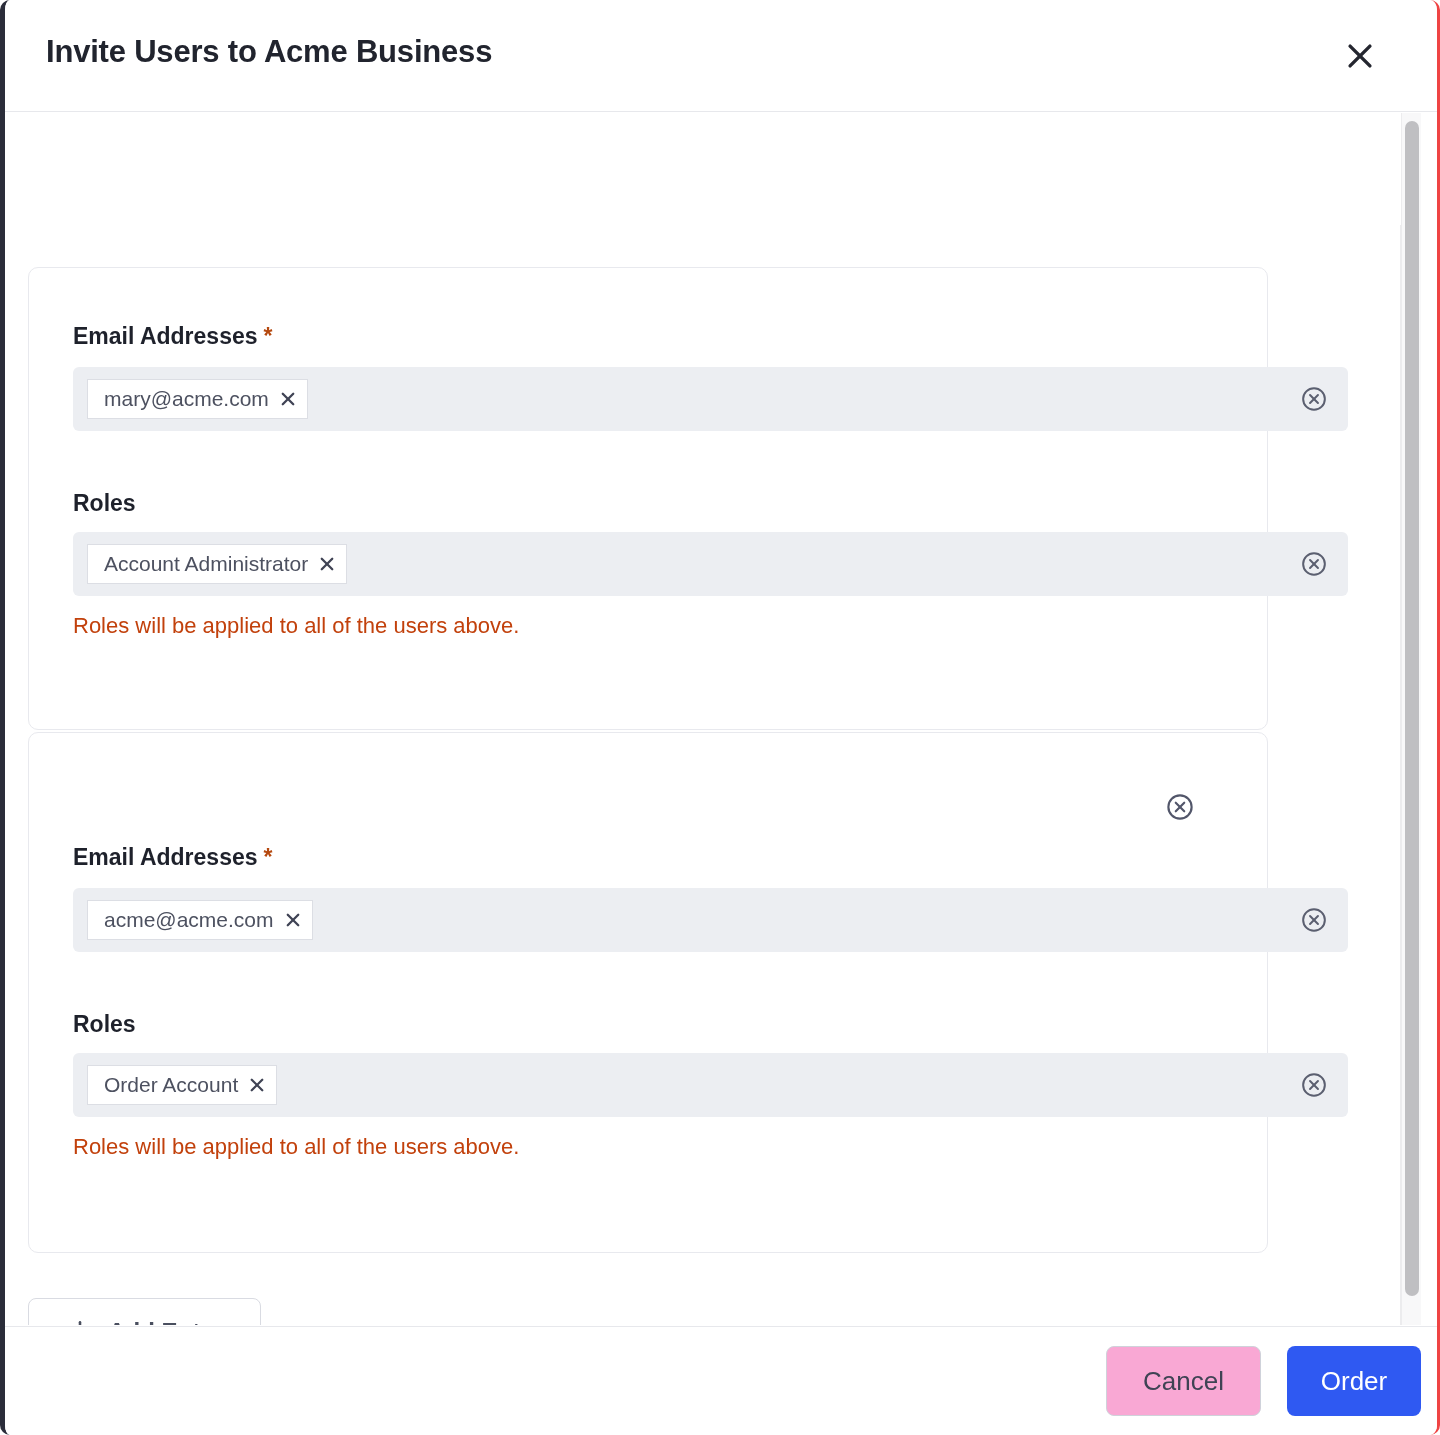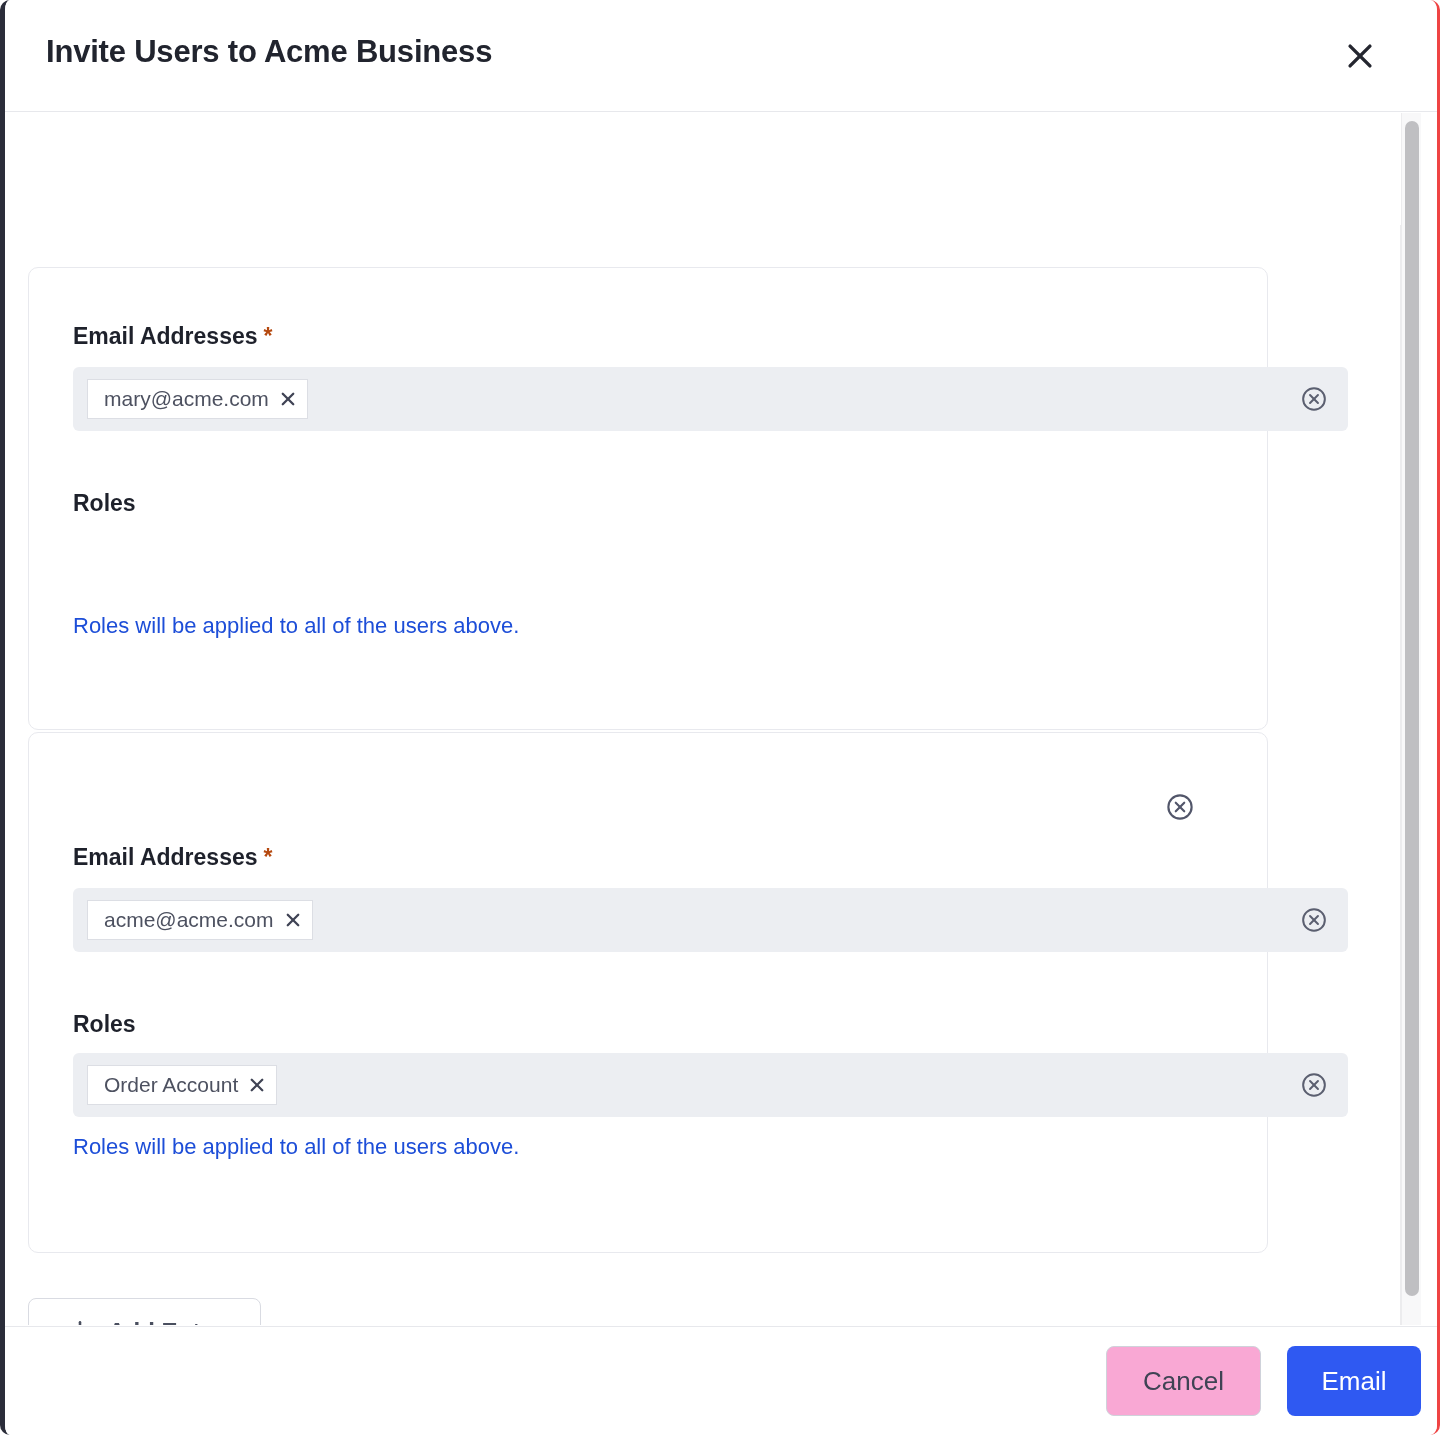--- a/index.html
+++ b/index.html
@@ -135,21 +135,21 @@
     right: 20px;
     top: 50%;
     transform: translateY(-50%);
     width: 28px;
     height: 28px;
     cursor: pointer;
   }
   .helper-text {
     position: absolute;
     font-size: 22px;
-    color: #1d4ed8;
+    color: #c2410c;
     white-space: nowrap;
   }
 
   .remove-entry {
     position: absolute;
     right: 72px;
     width: 30px;
     height: 30px;
     cursor: pointer;
   }
@@ -283,20 +283,38 @@
             <svg width="28" height="28" viewBox="0 0 24 24" fill="none" stroke="#5b5f70" stroke-width="1.7" stroke-linecap="round">
               <circle cx="12" cy="12" r="9.3"></circle>
               <line x1="8.6" y1="8.6" x2="15.4" y2="15.4"></line>
               <line x1="15.4" y1="8.6" x2="8.6" y2="15.4"></line>
             </svg>
           </span>
         </div>
 
         <div class="field-label" style="left:44px; top:222px;">Roles</div>
 
+        <div class="token-input" style="top:264px;">
+          <div class="token-chip">
+            <span class="token-text">Account Administrator</span>
+            <span class="token-x">
+              <svg width="18" height="18" viewBox="0 0 24 24" fill="none" stroke="#3f4354" stroke-width="3" stroke-linecap="round">
+                <line x1="5" y1="5" x2="19" y2="19"></line>
+                  <line x1="19" y1="5" x2="5" y2="19"></line>
+              </svg>
+            </span>
+          </div>
+          <span class="clear-icon">
+            <svg width="28" height="28" viewBox="0 0 24 24" fill="none" stroke="#5b5f70" stroke-width="1.7" stroke-linecap="round">
+              <circle cx="12" cy="12" r="9.3"></circle>
+              <line x1="8.6" y1="8.6" x2="15.4" y2="15.4"></line>
+              <line x1="15.4" y1="8.6" x2="8.6" y2="15.4"></line>
+            </svg>
+          </span>
+        </div>
 
         <div class="helper-text" style="left:44px; top:345px;">Roles will be applied to all of the users above.</div>
       </div>
 
       <div class="entry-card" id="entry-card-1">
 
         <span class="remove-entry" style="top:59px;">
           <svg width="30" height="30" viewBox="0 0 24 24" fill="none" stroke="#52566a" stroke-width="1.7" stroke-linecap="round">
             <circle cx="12" cy="12" r="9.3"></circle>
             <line x1="8.6" y1="8.6" x2="15.4" y2="15.4"></line>
@@ -364,16 +382,16 @@
 
     <div class="body-right-divider"></div>
   </div>
 
   <div class="scroll-track">
     <div class="scroll-thumb"></div>
   </div>
 
   <div class="dlg-footer">
     <button class="btn-cancel">Cancel</button>
-    <button class="btn-invite">Email</button>
+    <button class="btn-invite">Order</button>
   </div>
 
 </div>
 
 </body></html>

